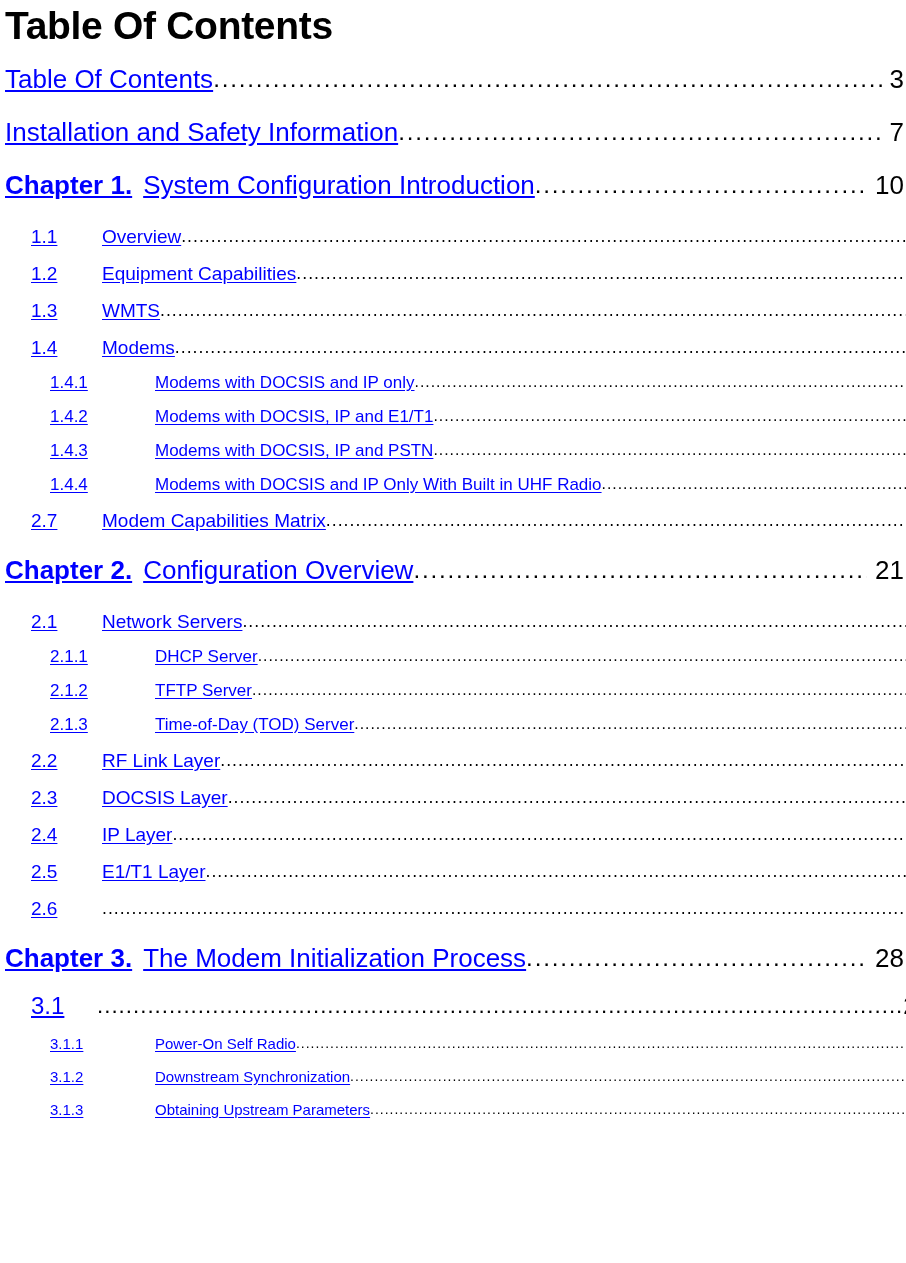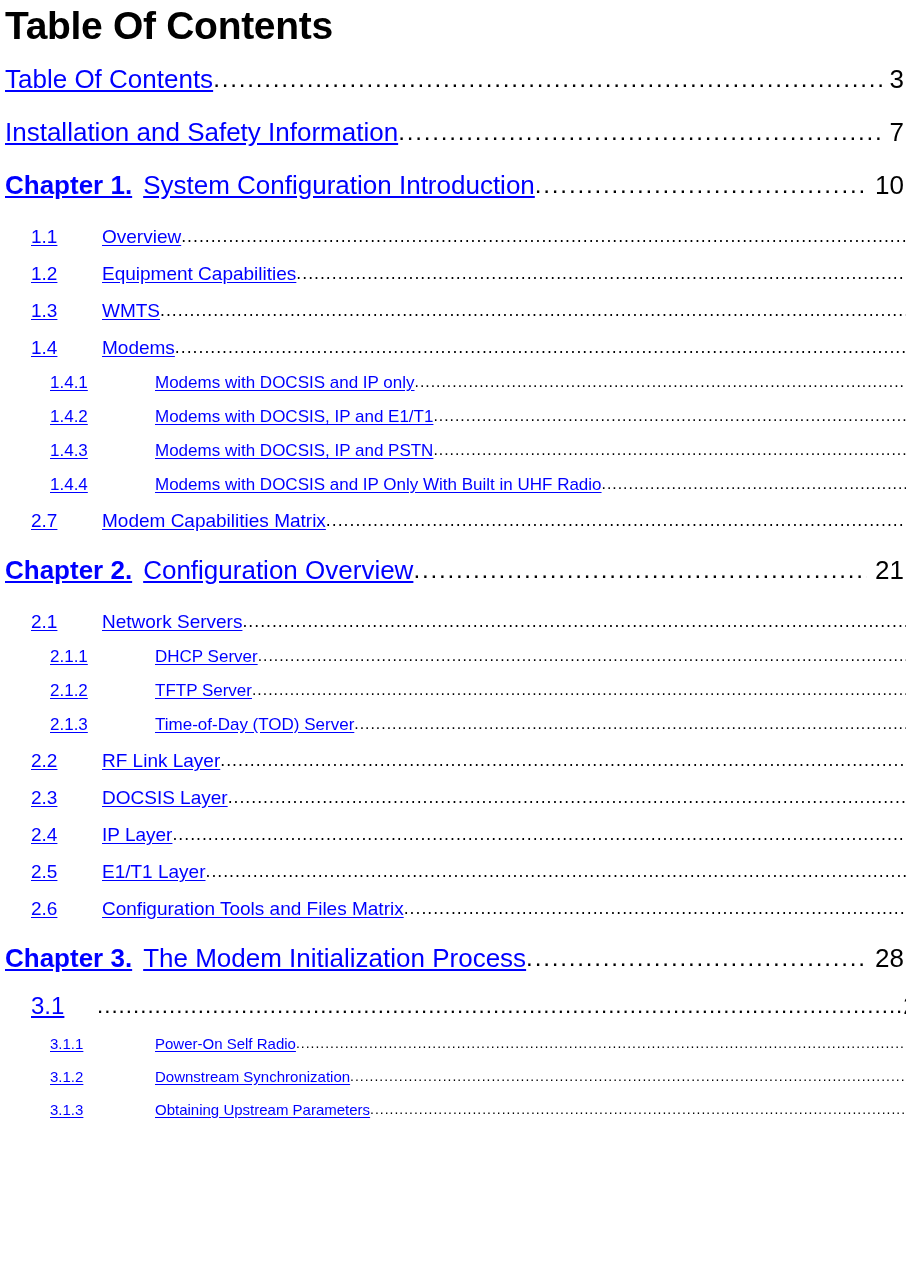--- a/index.html
+++ b/index.html
@@ -251,21 +251,20 @@
         <span class="pageno">23</span>
       </div>
       <div class="toc-row lvl2">
         <span class="toc-num">2.5</span>
         <span class="toc-text">E1/T1 Layer</span>
         <span class="leader"></span>
         <span class="pageno">24</span>
       </div>
       <div class="toc-row lvl2">
         <span class="toc-num">2.6</span>
-        <span class="toc-text">Configuration Tools and Files Matrix</span>
         <span class="leader"></span>
         <span class="pageno">26</span>
       </div>
       <div class="toc-row lvl1 space-before">
         <span class="toc-num">Chapter 3.</span>
         <span class="toc-text">The Modem Initialization Process</span>
         <span class="leader"></span>
         <span class="pageno">28</span>
       </div>
       <div class="toc-row lvl2 big space-before-lg">

